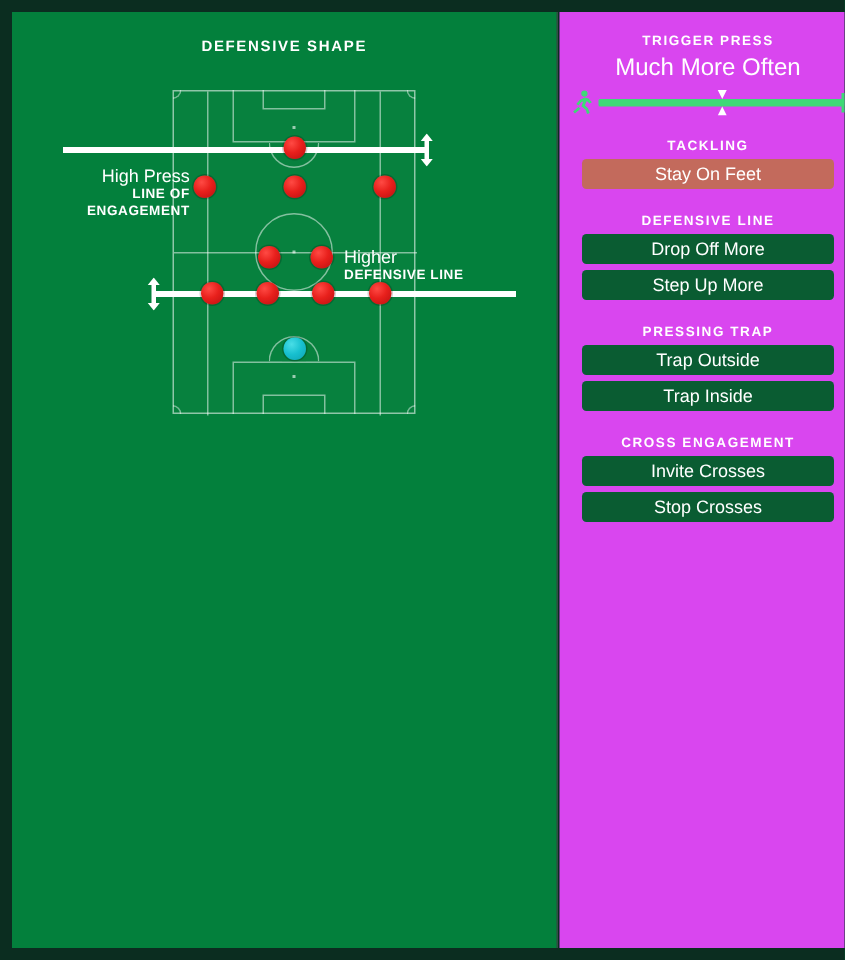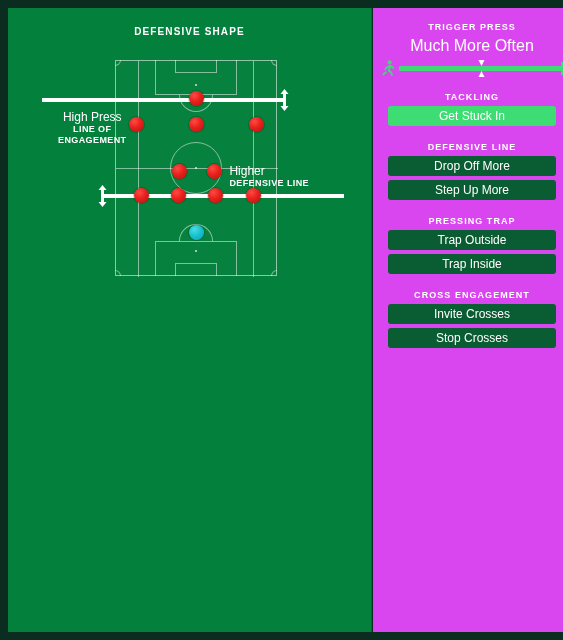--- a/index.html
+++ b/index.html
@@ -142,21 +142,21 @@
     font-size: 12px;
     line-height: 14px;
     font-weight: 400;
   }
   .lbl .small {
     font-size: 9px;
     line-height: 11px;
     font-weight: bold;
     letter-spacing: 0.4px;
   }
-  .lbl.loe-lbl { left: 50px; top: 102px; text-align: center; }
+  .lbl.loe-lbl { left: 50px; top: 102px; text-align: right; }
   .lbl.dl-lbl  { right: 62px; top: 156px; }
 
   
   .right-panel {
     position: absolute;
     left: 373px; top: 8px;
     width: 198px; height: 624px;
     background: #d946ef;
   }
   .divider {
@@ -322,21 +322,21 @@
                   <polygon points="3.5,6 6.5,0 0.5,0" fill="#ffffff"></polygon>
                   <polygon points="3.5,11 6.5,17 0.5,17" fill="#ffffff"></polygon>
                 </svg></span>
               <span class="slider-end"></span>
             </div>
           </div>
         </div>
         <div class="gap"></div>
         <div class="sec-block">
           <div class="sec-head">TACKLING</div>
-          <button class="btn selected-green">Get Stuck In</button>
+          <button class="btn negative">Stay On Feet</button>
         </div>
         <div class="gap"></div>
         <div class="sec-block">
           <div class="sec-head">DEFENSIVE LINE</div>
           <button class="btn">Drop Off More</button>
           <button class="btn">Step Up More</button>
         </div>
         <div class="gap"></div>
         <div class="sec-block">
           <div class="sec-head">PRESSING TRAP</div>

